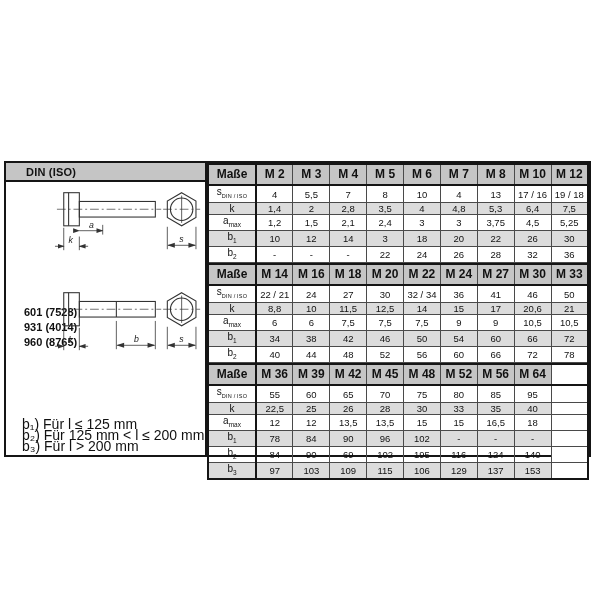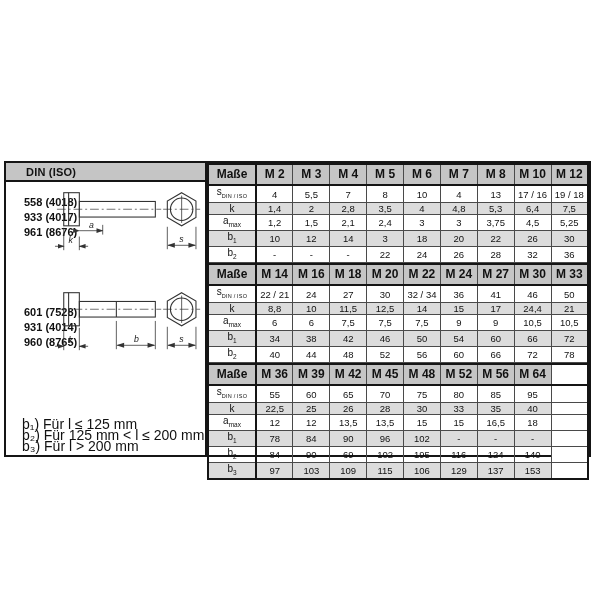--- a/index.html
+++ b/index.html
@@ -68,25 +68,20 @@
   .dim-table th.rowlabel sub.long{font-size:5.5px;letter-spacing:.2px;}
 </style>
 </head>
 <body>
 
 <div class="main-box">
 
   <div class="left-col">
     <div class="left-header">DIN (ISO)</div>
 
-    <div class="label-group g1">
-      <div>558 (4018)</div>
-      <div>933 (4017)</div>
-      <div>961 (8676)</div>
-    </div>
 
     <svg class="draw d1" viewBox="0 0 156 72">
       <defs>
         <marker id="arA" markerWidth="9" markerHeight="6" refX="8" refY="3" orient="auto">
             <path class="ah" d="M0,0 L9,3 L0,6 z"></path>
           </marker>
       </defs>
       <g>
         <line class="cl" x1="3" y1="26" x2="110" y2="26"></line>
         <rect class="part" x="10" y="9" width="16" height="34"></rect>
@@ -323,21 +318,21 @@
           </tr>
           <tr>
             <th class="rowlabel">k</th>
             <td>8,8</td>
             <td>10</td>
             <td>11,5</td>
             <td>12,5</td>
             <td>14</td>
             <td>15</td>
             <td>17</td>
-            <td>24,4</td>
+            <td>20,6</td>
             <td>21</td>
           </tr>
           <tr>
             <th class="rowlabel">a<sub>max</sub></th>
             <td>6</td>
             <td>6</td>
             <td>7,5</td>
             <td>7,5</td>
             <td>7,5</td>
             <td>9</td>

